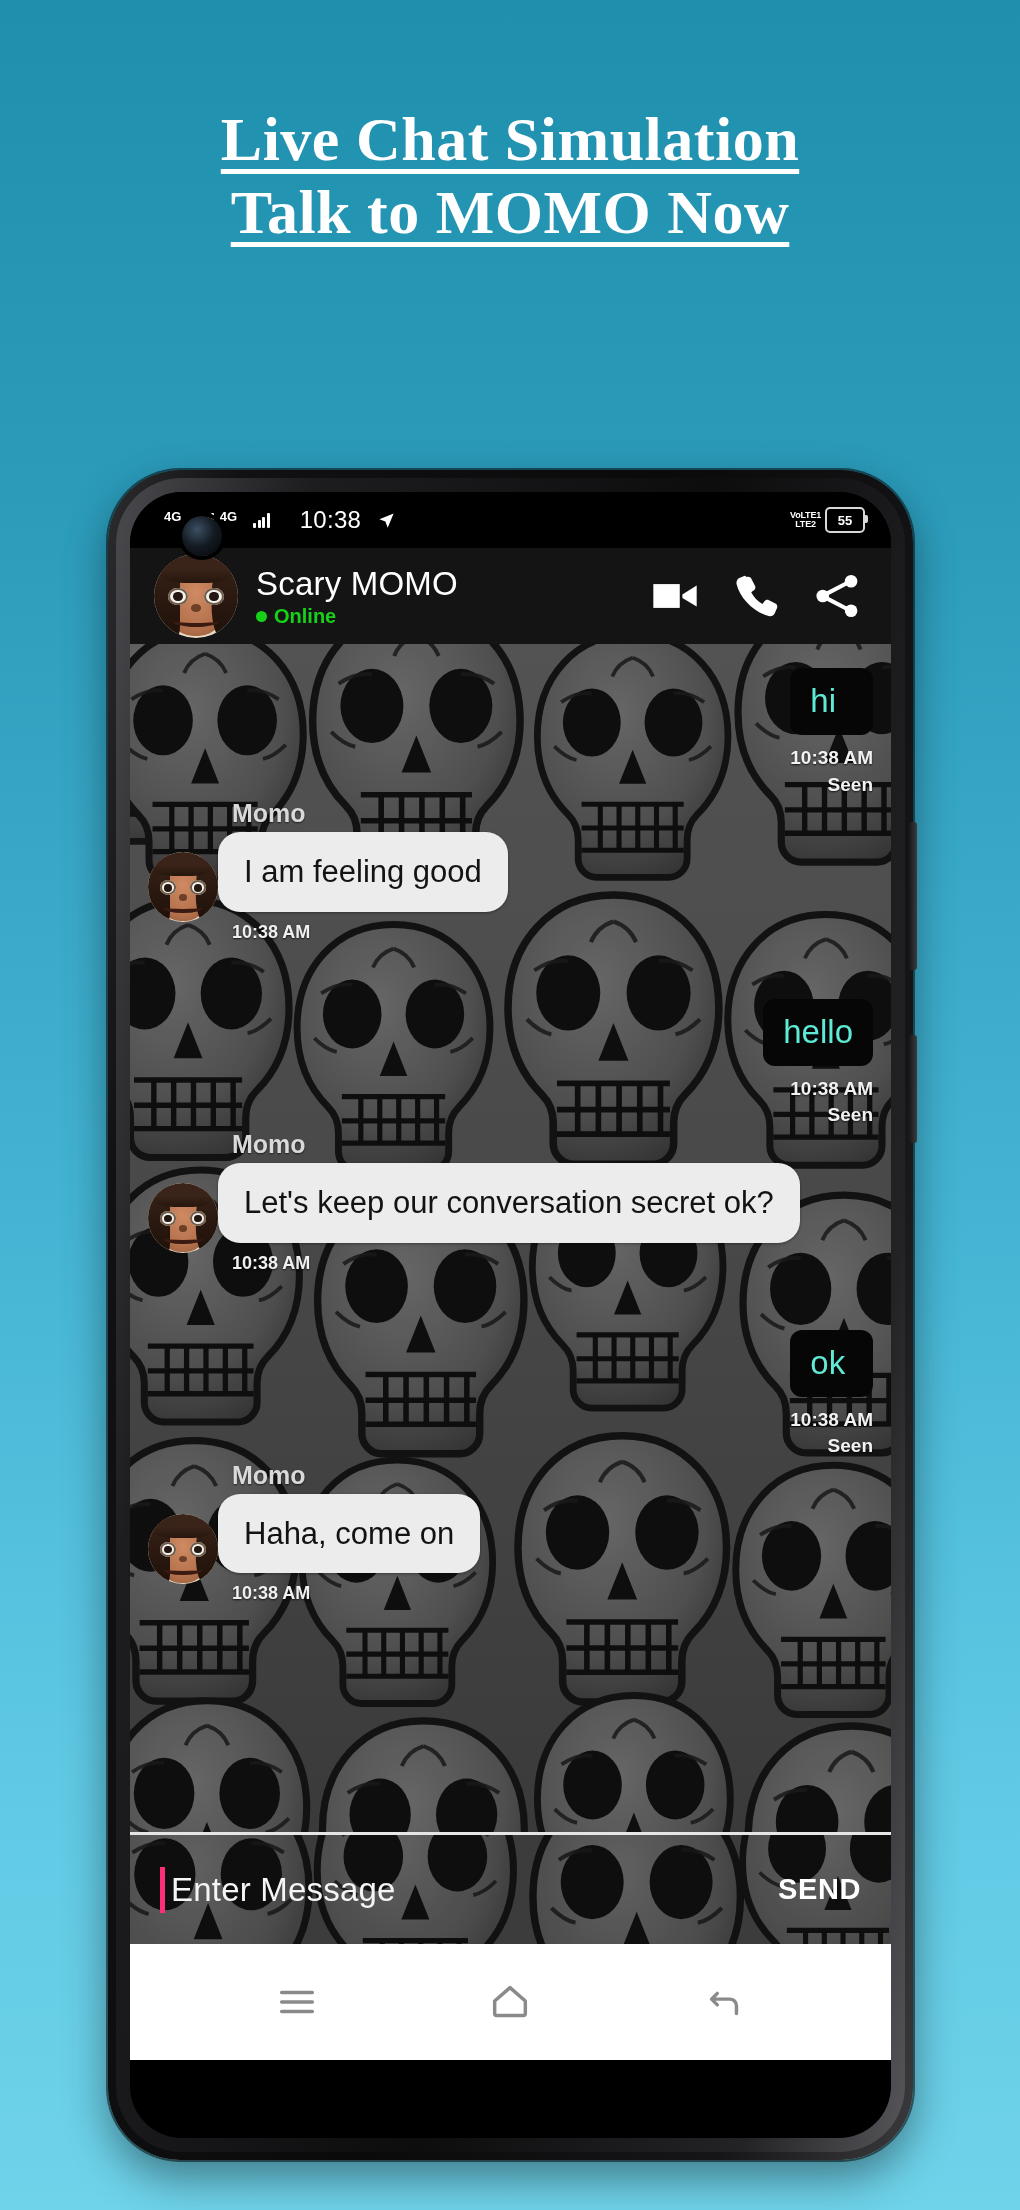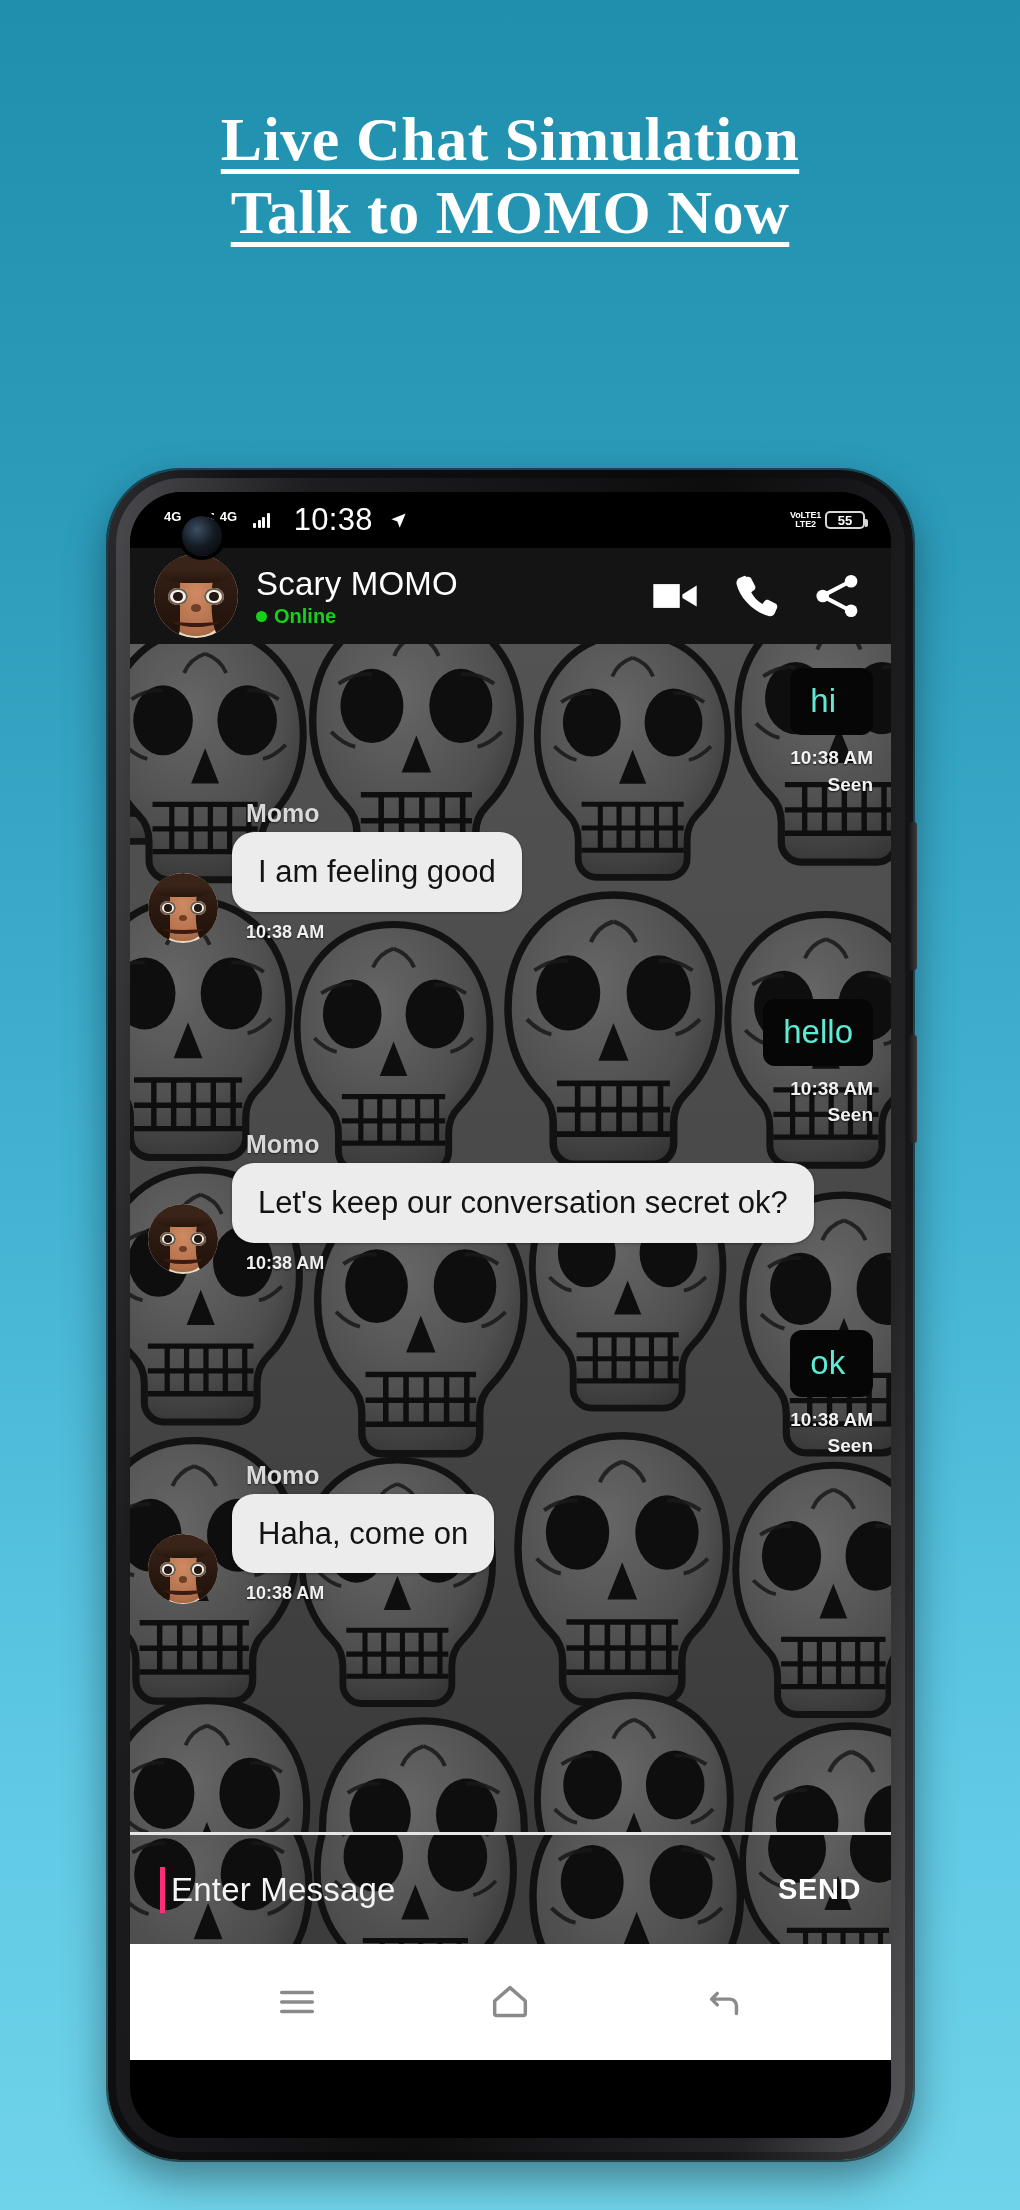--- a/index.html
+++ b/index.html
@@ -96,32 +96,32 @@
   .sig-4g { font-size: 13px; font-weight: bold; line-height: 1; position: relative; top: -5px; }
   .bars { display: flex; align-items: flex-end; gap: 1.5px; height: 15px; }
   .bars i { width: 3px; background: #fff; display: block; border-radius: 1px; }
   .bars i:nth-child(1) { height: 5px; }
   .bars i:nth-child(2) { height: 8px; }
   .bars i:nth-child(3) { height: 11px; }
   .bars i:nth-child(4) { height: 15px; }
   .bars.weak i:nth-child(1),
   .bars.weak i:nth-child(2) { opacity: .35; }
 
-  .sb-clock { font-size: 31px; font-weight: 500; letter-spacing: .3px; margin-left: 18px; }
+  .sb-clock { font-size: 24px; font-weight: 500; letter-spacing: .3px; margin-left: 24px; }
   .loc-icon { margin-left: 10px; width: 19px; height: 19px; }
 
   .volte {
     font-size: 9px;
     font-weight: bold;
     line-height: 9px;
     text-align: center;
     letter-spacing: -0.2px;
   }
   .battery {
-    width: 40px; height: 18px;
+    width: 40px; height: 26px;
     border: 2px solid #d8d8d8;
     border-radius: 5px;
     position: relative;
     display: flex; align-items: center; justify-content: center;
     font-size: 13px; font-weight: bold; color: #fff;
   }
   .battery::after {
     content: "";
     position: absolute;
     right: -5px; top: 6px;
@@ -232,21 +232,21 @@
   .msgs {
     position: relative;
     z-index: 2;
     padding: 8px 18px 0 18px;
     display: flex;
     flex-direction: column;
   }
 
   .row { display: flex; margin-bottom: 4px; }
   .row.out { justify-content: flex-end; }
-  .row.in { align-items: flex-end; gap: 14px; }
+  .row.in { align-items: center; }
 
   .in-col { display: flex; flex-direction: column; position: relative; }
   .sender-name {
     position: absolute;
     top: -33px;
     left: 14px;
     color: #d9d9d9;
     font-size: 25px;
     font-weight: bold;
     text-shadow: 0 1px 2px rgba(0,0,0,.6);

